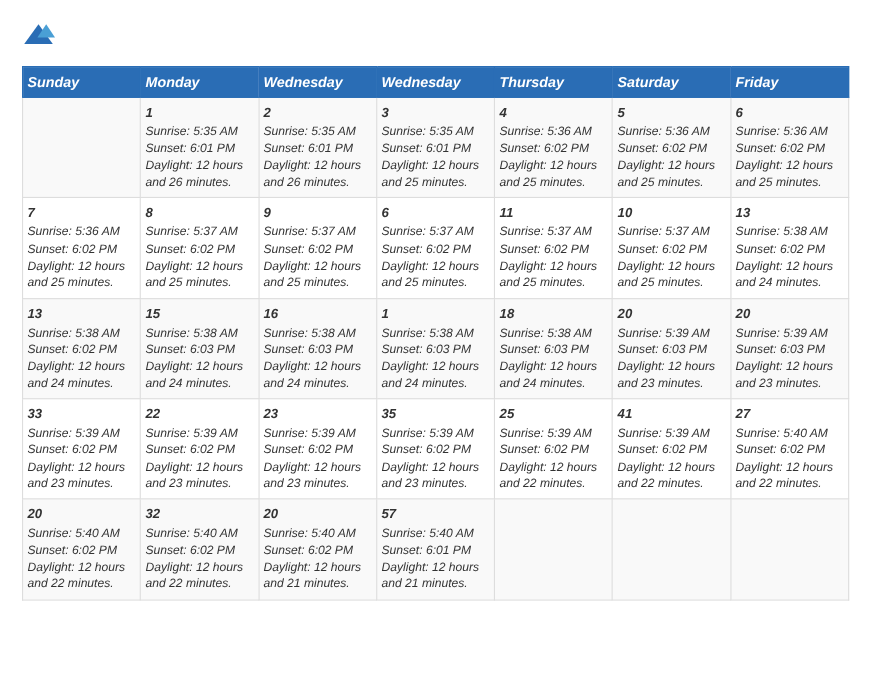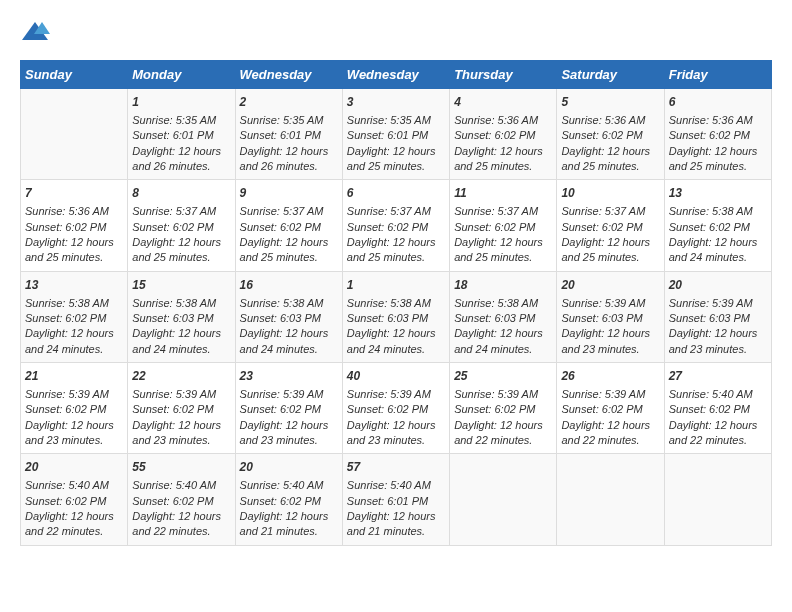--- a/index.html
+++ b/index.html
@@ -255,56 +255,56 @@
         <td>
           <span class="day-number">20</span>
           <span style="display: block;">Sunrise: 5:39 AM</span>
           <span style="display: block;">Sunset: 6:03 PM</span>
           <span style="display: block;">Daylight: 12 hours</span>
           <span style="display: block;">and 23 minutes.</span>
         </td>
       </tr>
       <tr>
         <td>
-          <span class="day-number">21</span>
+          <span class="day-number">33</span>
           <span style="display: block;">Sunrise: 5:39 AM</span>
           <span style="display: block;">Sunset: 6:02 PM</span>
           <span style="display: block;">Daylight: 12 hours</span>
           <span style="display: block;">and 23 minutes.</span>
         </td>
         <td>
           <span class="day-number">22</span>
           <span style="display: block;">Sunrise: 5:39 AM</span>
           <span style="display: block;">Sunset: 6:02 PM</span>
           <span style="display: block;">Daylight: 12 hours</span>
           <span style="display: block;">and 23 minutes.</span>
         </td>
         <td>
           <span class="day-number">23</span>
           <span style="display: block;">Sunrise: 5:39 AM</span>
           <span style="display: block;">Sunset: 6:02 PM</span>
           <span style="display: block;">Daylight: 12 hours</span>
           <span style="display: block;">and 23 minutes.</span>
         </td>
         <td>
-          <span class="day-number">40</span>
+          <span class="day-number">35</span>
           <span style="display: block;">Sunrise: 5:39 AM</span>
           <span style="display: block;">Sunset: 6:02 PM</span>
           <span style="display: block;">Daylight: 12 hours</span>
           <span style="display: block;">and 23 minutes.</span>
         </td>
         <td>
           <span class="day-number">25</span>
           <span style="display: block;">Sunrise: 5:39 AM</span>
           <span style="display: block;">Sunset: 6:02 PM</span>
           <span style="display: block;">Daylight: 12 hours</span>
           <span style="display: block;">and 22 minutes.</span>
         </td>
         <td>
-          <span class="day-number">26</span>
+          <span class="day-number">41</span>
           <span style="display: block;">Sunrise: 5:39 AM</span>
           <span style="display: block;">Sunset: 6:02 PM</span>
           <span style="display: block;">Daylight: 12 hours</span>
           <span style="display: block;">and 22 minutes.</span>
         </td>
         <td>
           <span class="day-number">27</span>
           <span style="display: block;">Sunrise: 5:40 AM</span>
           <span style="display: block;">Sunset: 6:02 PM</span>
           <span style="display: block;">Daylight: 12 hours</span>
@@ -313,21 +313,21 @@
       </tr>
       <tr>
         <td>
           <span class="day-number">20</span>
           <span style="display: block;">Sunrise: 5:40 AM</span>
           <span style="display: block;">Sunset: 6:02 PM</span>
           <span style="display: block;">Daylight: 12 hours</span>
           <span style="display: block;">and 22 minutes.</span>
         </td>
         <td>
-          <span class="day-number">55</span>
+          <span class="day-number">32</span>
           <span style="display: block;">Sunrise: 5:40 AM</span>
           <span style="display: block;">Sunset: 6:02 PM</span>
           <span style="display: block;">Daylight: 12 hours</span>
           <span style="display: block;">and 22 minutes.</span>
         </td>
         <td>
           <span class="day-number">20</span>
           <span style="display: block;">Sunrise: 5:40 AM</span>
           <span style="display: block;">Sunset: 6:02 PM</span>
           <span style="display: block;">Daylight: 12 hours</span>

